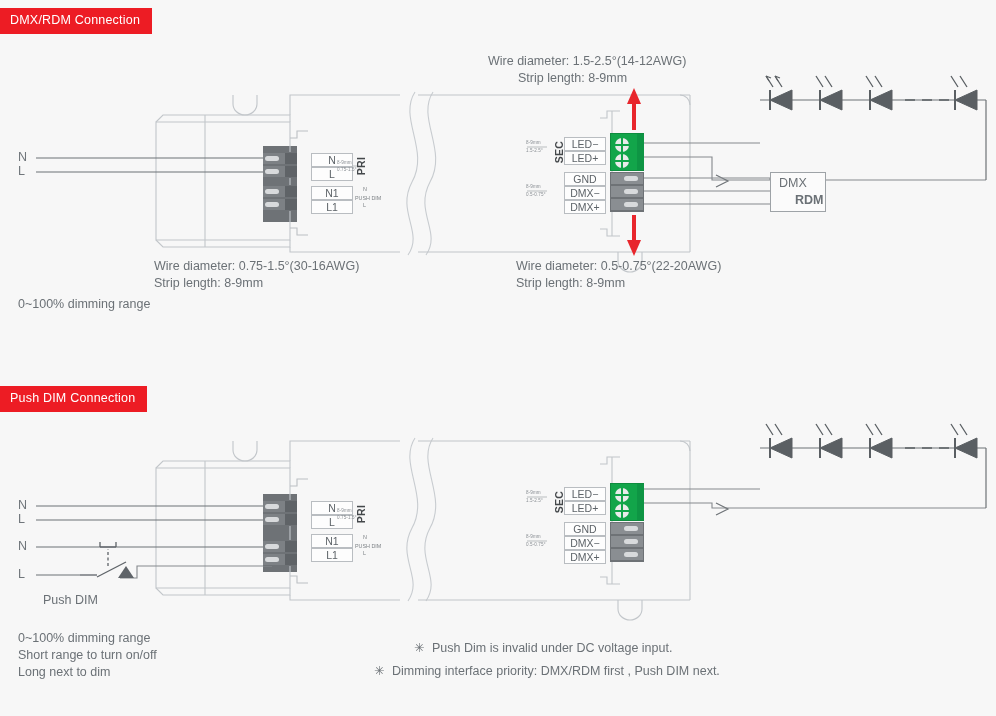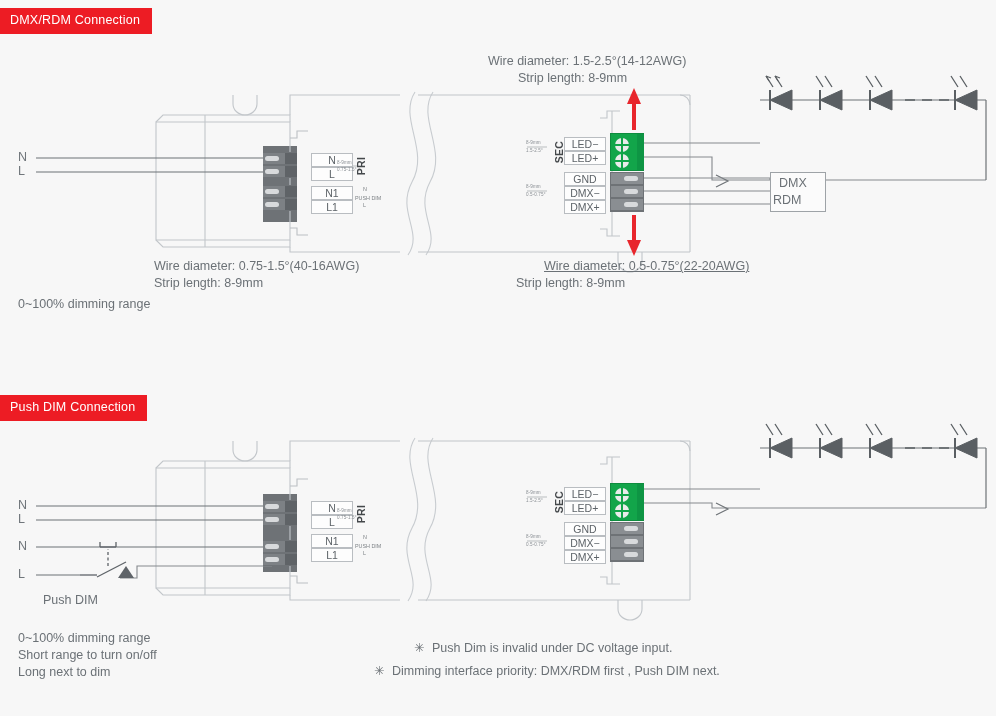--- a/index.html
+++ b/index.html
@@ -299,31 +299,31 @@
   <div class="abs" style="left:1px;top:1px;width:32px;height:11px;background:#8a8e92;"></div>
   <div class="abs" style="left:1px;top:14px;width:32px;height:11px;background:#8a8e92;"></div>
   <div class="abs" style="left:1px;top:27px;width:32px;height:11px;background:#8a8e92;"></div>
   <div class="abs" style="left:14px;top:4px;width:14px;height:5px;background:#d8dadc;border-radius:3px;"></div>
   <div class="abs" style="left:14px;top:17px;width:14px;height:5px;background:#d8dadc;border-radius:3px;"></div>
   <div class="abs" style="left:14px;top:30px;width:14px;height:5px;background:#d8dadc;border-radius:3px;"></div>
 </div>
 
 <div class="abs" style="left:770px;top:172px;width:56px;height:40px;border:1px solid #9ea3a7;background:#fbfbfb;box-sizing:border-box;padding-left:12px;">
   <div class="txt" style="left:8px;top:2px;font-size:12.5px;">DMX</div>
-  <div class="txt" style="left:2px;top:19px;font-size:12.5px;">RDM</div>
-</div>
-
-<div class="txt" style="left:154px;top:258px;">Wire diameter: 0.75-1.5°(40-16AWG)</div>
+  <div class="txt" style="left:24px;top:19px;font-size:12.5px;font-weight:bold;">RDM</div>
+</div>
+
+<div class="txt" style="left:154px;top:258px;">Wire diameter: 0.75-1.5°(30-16AWG)</div>
 <div class="txt" style="left:154px;top:275px;">Strip length: 8-9mm</div>
-<div class="txt" style="left:544px;top:258px;text-decoration:underline;">Wire diameter: 0.5-0.75°(22-20AWG)</div>
+<div class="txt" style="left:516px;top:258px;">Wire diameter: 0.5-0.75°(22-20AWG)</div>
 <div class="txt" style="left:516px;top:275px;">Strip length: 8-9mm</div>
 
 <div class="txt" style="left:18px;top:296px;">0~100% dimming range</div>
 
-<div class="chip" style="left:0;top:395px;">Push DIM Connection</div>
+<div class="chip" style="left:0;top:386px;">Push DIM Connection</div>
 
 <div class="lbl" style="left:18px;top:498px;">N</div>
 <div class="lbl" style="left:18px;top:512px;">L</div>
 <div class="lbl" style="left:18px;top:539px;">N</div>
 <div class="lbl" style="left:18px;top:567px;">L</div>
 <div class="pushdim-cap" style="left:43px;top:593px;">Push DIM</div>
 
 <div class="abs" style="left:263px;top:500px;width:34px;height:26px;background:#6e7276;">
   <div class="abs" style="left:0;top:1px;width:34px;height:11px;background:#7d8185;"></div>
   <div class="abs" style="left:0;top:14px;width:34px;height:11px;background:#7d8185;"></div>

